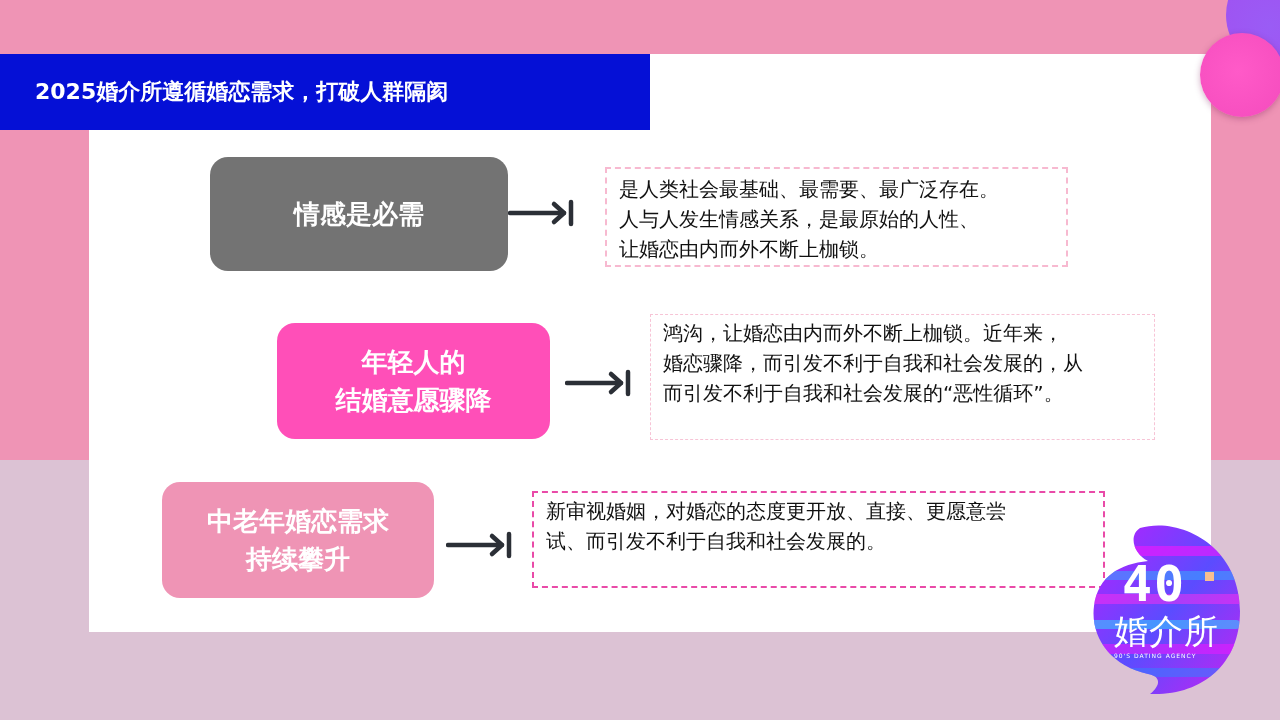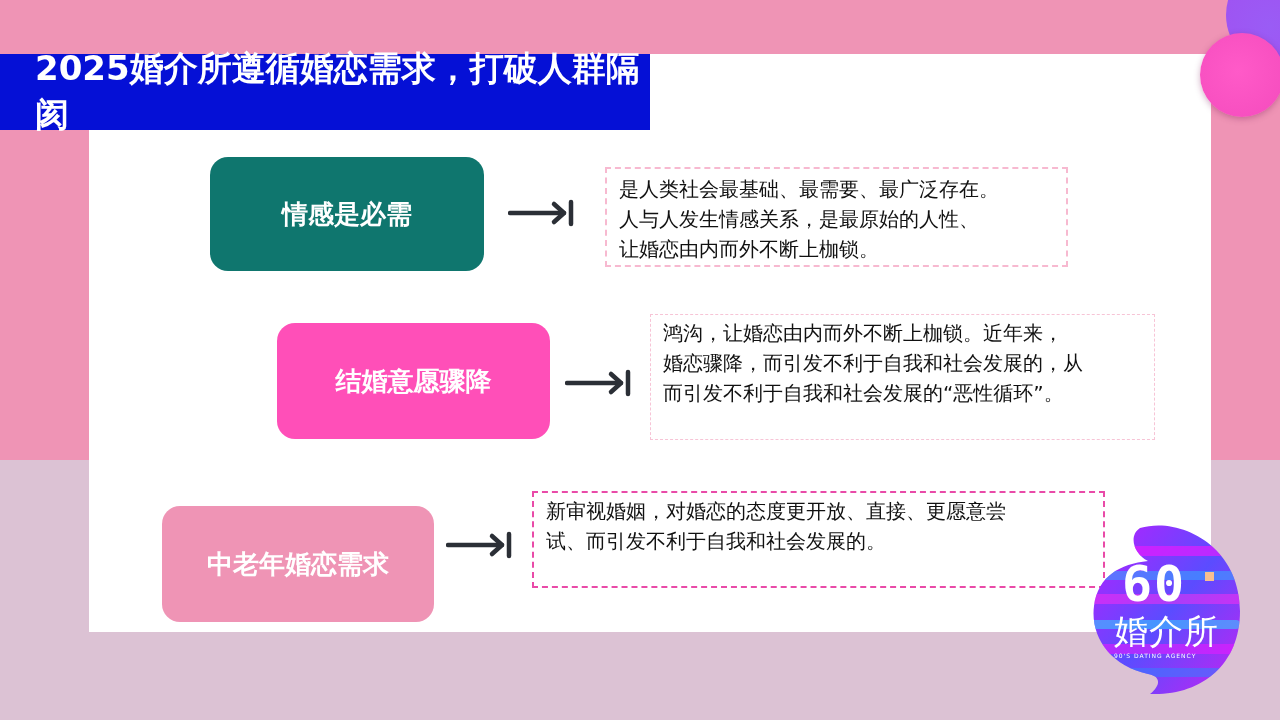--- a/index.html
+++ b/index.html
@@ -20,21 +20,21 @@
   .white-panel {
     position: absolute; left: 89px; top: 54px; width: 1122px; height: 578px;
     background: #ffffff;
   }
   .title-bar {
     position: absolute; left: 0; top: 54px; width: 650px; height: 76px;
     background: #0510d6;
     display: flex; align-items: center; padding-left: 35px;
   }
   .title-text {
-    color: #ffffff; font-size: 34px; font-weight: bold;
+    color: #ffffff; font-size: 22px; font-weight: bold;
     font-family: "DejaVu Sans", sans-serif; letter-spacing: 0px;
   }
   .circle-purple {
     position: absolute; left: 1226px; top: -40px; width: 110px; height: 110px;
     border-radius: 50%;
     background: radial-gradient(circle at 40% 60%, #9a5cf5, #a24df0);
   }
   .circle-pink {
     position: absolute; left: 1200px; top: 33px; width: 84px; height: 84px;
     border-radius: 50%;
@@ -68,55 +68,57 @@
 <div class="bg-bottom"></div>
 <div class="white-panel"></div>
 
 <div class="circle-purple"></div>
 <div class="circle-pink"></div>
 
 <div class="title-bar">
   <div class="title-text">2025婚介所遵循婚恋需求，打破人群隔阂</div>
 </div>
 
-<div class="label-box" style="left:210px; top:157px; width:274px; height:114px; background:#0f766e;">
+<div class="label-box" style="left:210px; top:157px; width:298px; height:114px; background:#737373;">
   <div>
     <span>情感是必需</span>
   </div>
 </div>
 <svg class="arrow" style="left:508px; top:198px;" viewBox="0 0 66 30">
   <line x1="2" y1="15" x2="56" y2="15" stroke="#2b2f36" stroke-width="4.5" stroke-linecap="round"></line>
   <polyline points="46,6 56,15 46,24" fill="none" stroke="#2b2f36" stroke-width="4.5" stroke-linecap="round" stroke-linejoin="round"></polyline>
   <line x1="63" y1="4" x2="63" y2="26" stroke="#2b2f36" stroke-width="4.5" stroke-linecap="round"></line>
 </svg>
 <div class="desc-box" style="left:605px; top:167px; width:463px; height:100px; border:2px dashed #f7b9d0; padding-top:5px;">
   <span>是人类社会最基础、最需要、最广泛存在。</span>
   <span>人与人发生情感关系，是最原始的人性、</span>
   <span>让婚恋由内而外不断上枷锁。</span>
 </div>
 
 <div class="label-box" style="left:277px; top:323px; width:273px; height:116px; background:#ff4fb8;">
   <div>
+    <span>年轻人的</span>
     <span>结婚意愿骤降</span>
   </div>
 </div>
 <svg class="arrow" style="left:565px; top:368px;" viewBox="0 0 66 30">
   <line x1="2" y1="15" x2="56" y2="15" stroke="#2b2f36" stroke-width="4.5" stroke-linecap="round"></line>
   <polyline points="46,6 56,15 46,24" fill="none" stroke="#2b2f36" stroke-width="4.5" stroke-linecap="round" stroke-linejoin="round"></polyline>
   <line x1="63" y1="4" x2="63" y2="26" stroke="#2b2f36" stroke-width="4.5" stroke-linecap="round"></line>
 </svg>
 <div class="desc-box" style="left:650px; top:314px; width:505px; height:126px; border:1.5px dashed #f7c4d6; padding-top:3px;">
   <span>鸿沟，让婚恋由内而外不断上枷锁。近年来，</span>
   <span>婚恋骤降，而引发不利于自我和社会发展的，从</span>
   <span>而引发不利于自我和社会发展的“恶性循环”。</span>
 </div>
 
-<div class="label-box" style="left:162px; top:482px; width:272px; height:116px; background:#ef94b5;margin-top:24px;">
+<div class="label-box" style="left:162px; top:482px; width:272px; height:116px; background:#ef94b5;">
   <div>
     <span>中老年婚恋需求</span>
+    <span>持续攀升</span>
   </div>
 </div>
 <svg class="arrow" style="left:446px; top:530px;" viewBox="0 0 66 30">
   <line x1="2" y1="15" x2="56" y2="15" stroke="#2b2f36" stroke-width="4.5" stroke-linecap="round"></line>
   <polyline points="46,6 56,15 46,24" fill="none" stroke="#2b2f36" stroke-width="4.5" stroke-linecap="round" stroke-linejoin="round"></polyline>
   <line x1="63" y1="4" x2="63" y2="26" stroke="#2b2f36" stroke-width="4.5" stroke-linecap="round"></line>
 </svg>
 <div class="desc-box" style="left:532px; top:491px; width:573px; height:97px; border:2px dashed #e94aa8; padding-top:3px;">
   <span>新审视婚姻，对婚恋的态度更开放、直接、更愿意尝</span>
   <span>试、而引发不利于自我和社会发展的。</span>
@@ -138,16 +140,16 @@
       <rect x="0" y="0" width="160" height="190" fill="url(#lg)"></rect>
       <rect x="0" y="30" width="160" height="10" rx="5" fill="#e21dff" opacity="0.7"></rect>
       <rect x="10" y="55" width="140" height="9" rx="4" fill="#3aa0ff" opacity="0.6"></rect>
       <rect x="0" y="78" width="160" height="10" rx="5" fill="#ff2df0" opacity="0.5"></rect>
       <rect x="0" y="104" width="150" height="9" rx="4" fill="#38c6ff" opacity="0.6"></rect>
       <rect x="0" y="128" width="160" height="10" rx="5" fill="#e21dff" opacity="0.6"></rect>
       <rect x="10" y="152" width="140" height="9" rx="4" fill="#3a7aff" opacity="0.6"></rect>
     </g>
     <rect x="115" y="56" width="9" height="9" fill="#f7c08f"></rect>
   </svg>
-  <div style="position:absolute; left:32px; top:42px; font-size:50px; font-weight:bold; color:#fff; font-family:'DejaVu Sans Mono', monospace; letter-spacing:2px; line-height:52px;">60</div>
+  <div style="position:absolute; left:32px; top:42px; font-size:50px; font-weight:bold; color:#fff; font-family:'DejaVu Sans Mono', monospace; letter-spacing:2px; line-height:52px;">40</div>
   <div style="position:absolute; left:24px; top:98px; font-size:34px; color:#fff; line-height:34px; letter-spacing:1px;">婚介所</div>
   <div style="position:absolute; left:24px; top:136px; font-size:6px; color:#fff; letter-spacing:1px; white-space:nowrap;">90'S DATING AGENCY</div>
 </div>
 
 </body></html>

